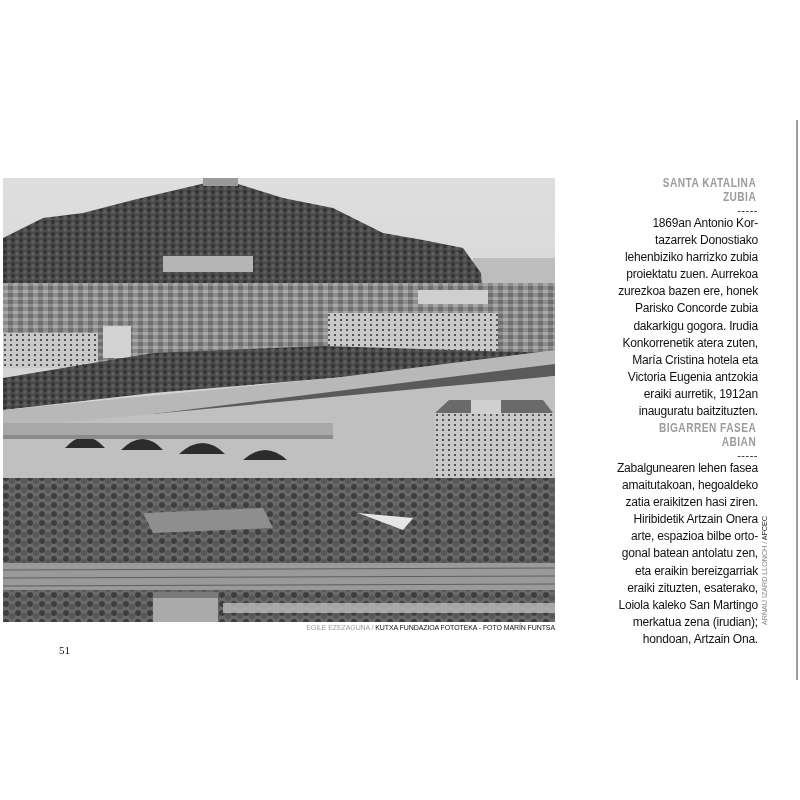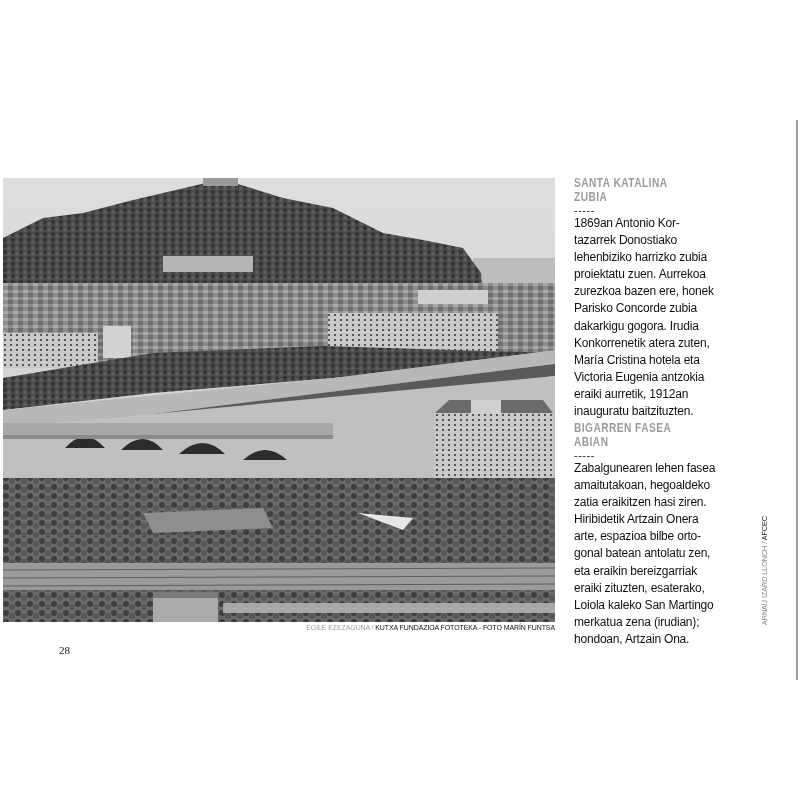--- a/index.html
+++ b/index.html
@@ -17,21 +17,21 @@
   }
   .credit .author { color:#9a9a9a; }
   .credit .sep { color:#9a9a9a; }
   .credit .source { color:#111; }
 
   .page-number {
     position:absolute; left:59px; top:644px;
     font-family:"Liberation Serif", serif; font-size:11px; color:#111;
   }
 
-  .text-col { position:absolute; left:574px; width:150px; }
+  .text-col { position:absolute; left:608px; width:150px;text-align:right; }
   .section-title {
     font-family:"Liberation Sans Narrow","Liberation Sans", sans-serif;
     font-weight:bold; font-size:13px; line-height:14px; color:#9b9b9b;
     letter-spacing:0.6px; transform:scaleX(0.78); transform-origin:left top; width:190px;
   }
   .dashes { font-size:11px; line-height:10px; color:#222; letter-spacing:0.5px; margin-top:1px; }
   .body-text {
     font-family:"Liberation Sans", sans-serif; font-size:12px; line-height:17.1px; color:#111;
     letter-spacing:-0.2px; white-space:pre-line;
   }
@@ -130,21 +130,21 @@
     <rect x="150" y="418" width="65" height="26" fill="#aaaaaa"></rect>
     <rect x="150" y="414" width="65" height="6" fill="#7a7a7a"></rect>
     <rect x="220" y="425" width="332" height="10" fill="#bcbcbc" opacity="0.8"></rect>
   </svg>
 </div>
 
 <div class="credit">
   <span class="author">EGILE EZEZAGUNA</span><span class="sep"> / </span><span class="source">KUTXA FUNDAZIOA FOTOTEKA - FOTO MARÍN FUNTSA</span>
 </div>
 
-<div class="page-number">28</div>
+<div class="page-number">51</div>
 
 <div class="text-col sec1">
   <div class="section-title">
     <div>SANTA KATALINA</div>
     <div>ZUBIA</div>
   </div>
   <div class="dashes">-----</div>
   <div class="body-text">1869an Antonio Kor-
 tazarrek Donostiako
 lehenbiziko harrizko zubia

